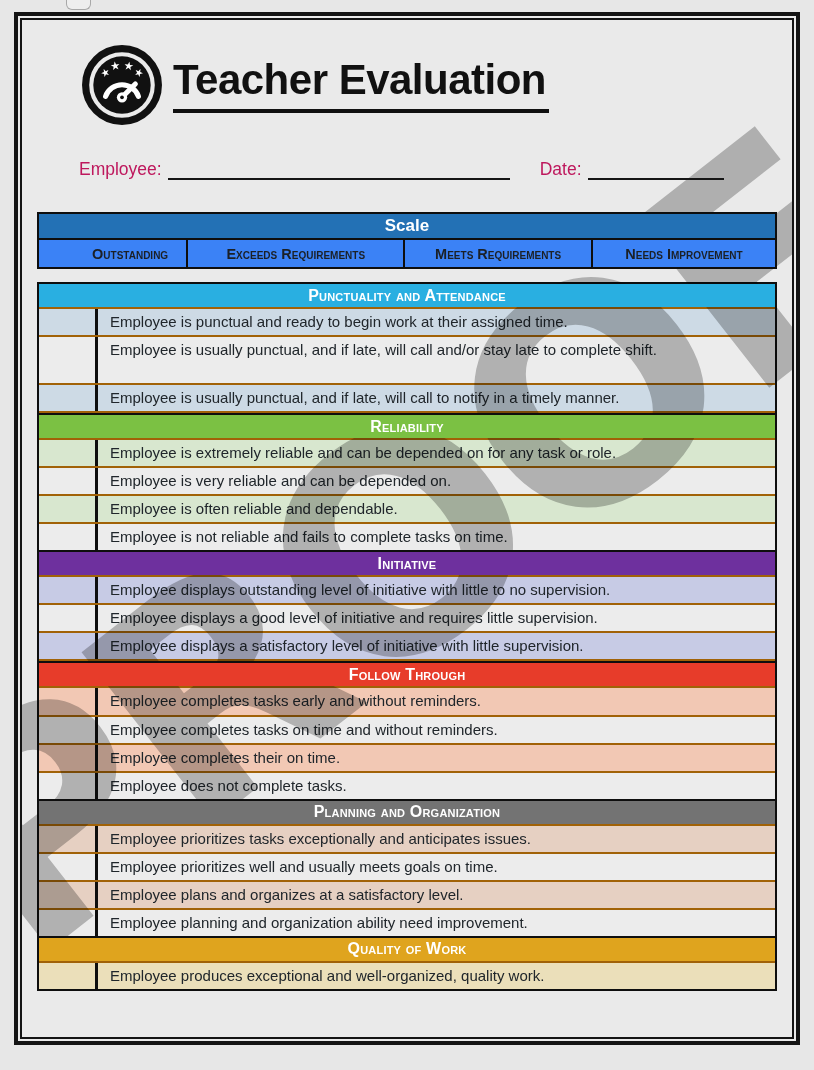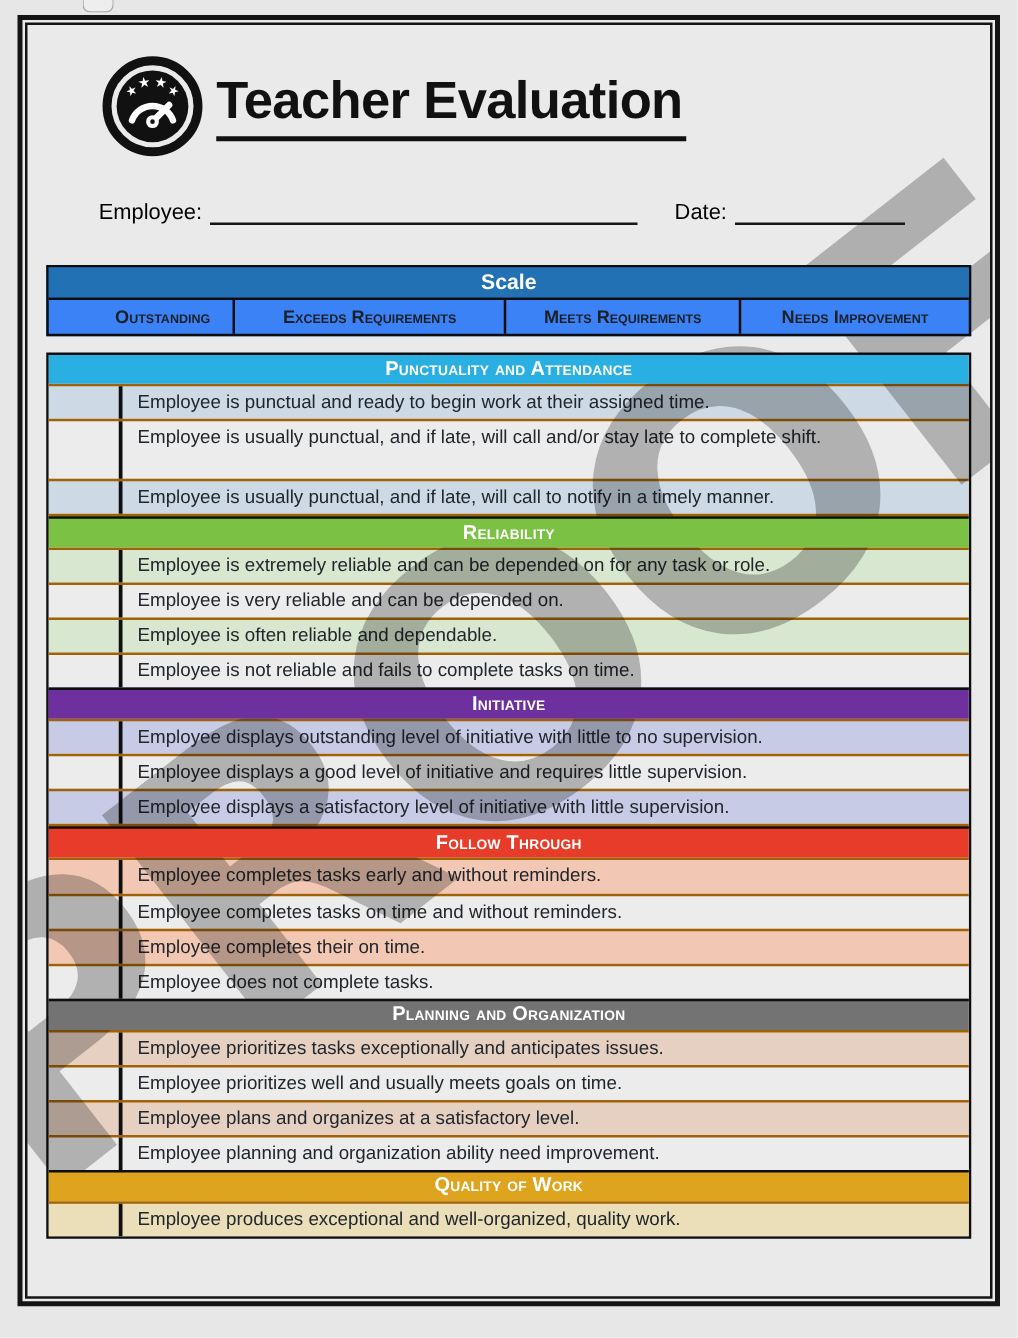--- a/index.html
+++ b/index.html
@@ -32,21 +32,21 @@
     pointer-events:none;user-select:none;
   }
   .brand{display:flex;align-items:center;gap:10px;margin:24px 0 0 44px;position:relative;z-index:3;}
   .logo{width:82px;height:82px;flex:0 0 auto;}
   .doc-title{
     font-size:42px;font-weight:bold;color:#111;letter-spacing:-0.5px;
     border-bottom:4.5px solid #111;padding:0 3px 5px 0;line-height:1.1;
   }
   .fields{
     display:flex;align-items:flex-end;margin:30px 0 0 42px;
-    font-size:17.5px;color:#000000;position:relative;z-index:3;
+    font-size:17.5px;color:#be185d;position:relative;z-index:3;
   }
   .fields .lbl{padding-right:6px;}
   .line{border-bottom:2px solid #161616;height:22px;}
   .line.employee{width:342px;}
   .line.date{width:136px;}
   .gap{width:30px;}
   .scale-table{
     position:relative;z-index:3;margin-top:32px;
     border:2.5px solid #0e0e0e;background:#cbd3df;
   }

